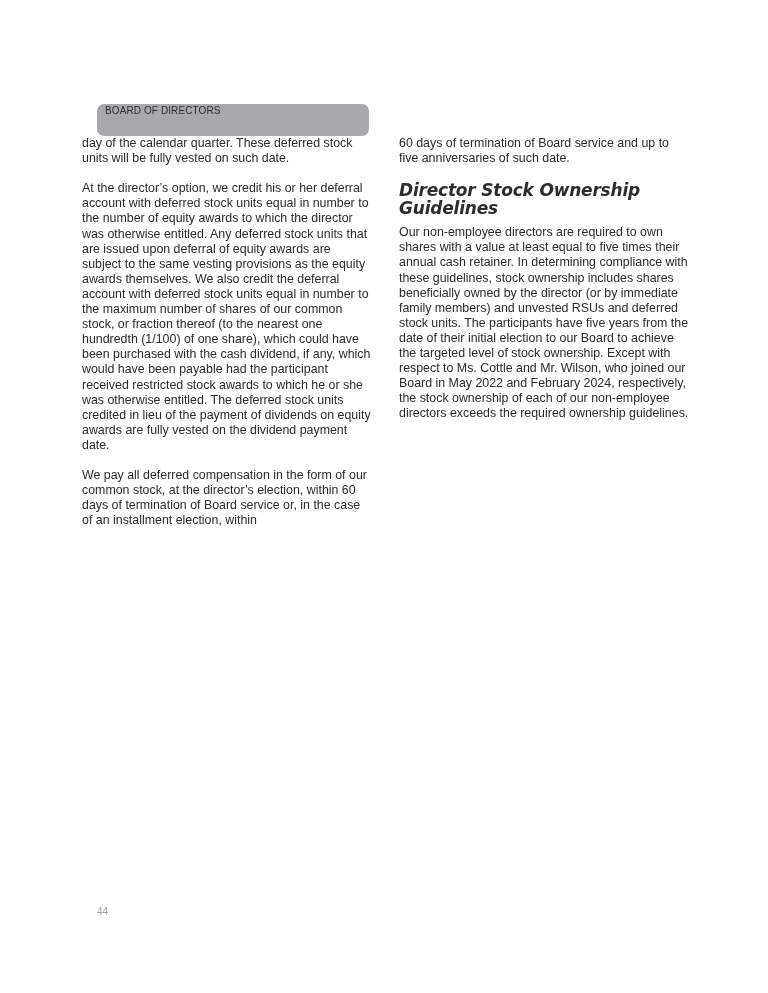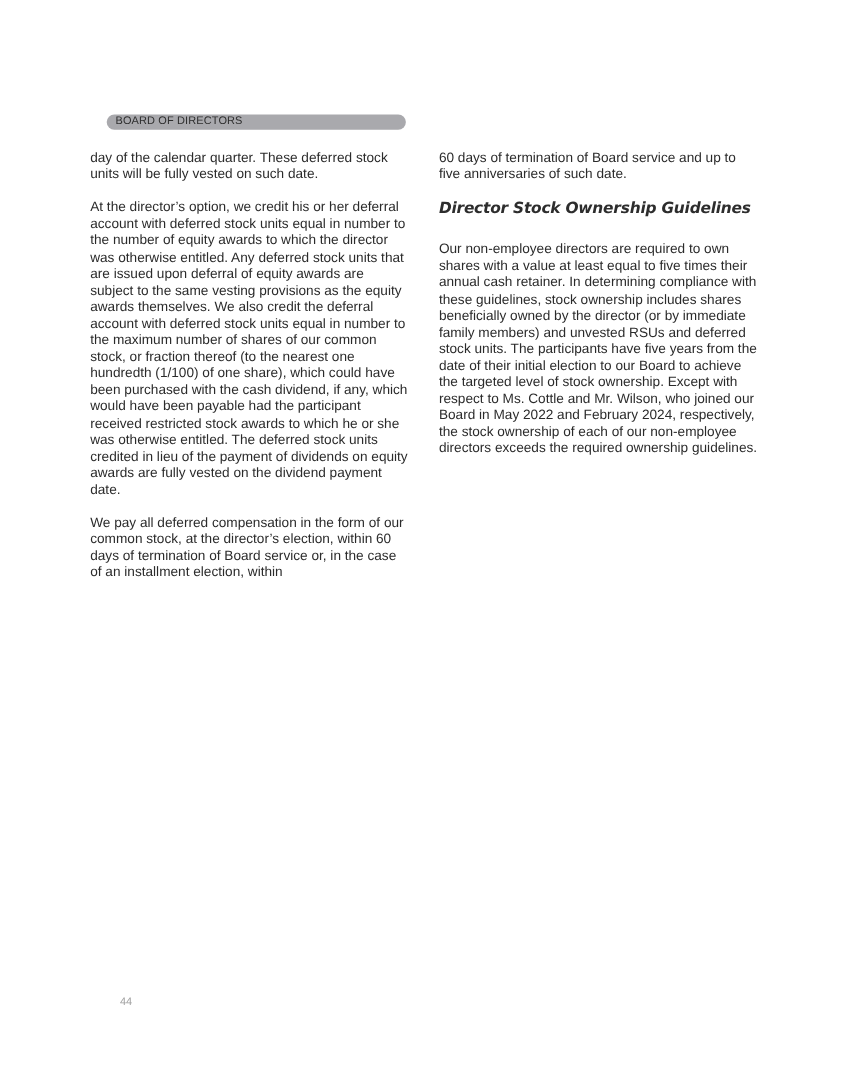--- a/index.html
+++ b/index.html
@@ -2,45 +2,45 @@
 <html><head>
   <meta charset="utf-8">
   <style>
     html, body { margin: 0; padding: 0; background: #ffffff; }
     body {
       width: 768px; height: 993px; position: relative; overflow: hidden;
       font-family: "DejaVu Sans", sans-serif;
       color: #2b2b2b;
     }
     .section-bar {
-      position: absolute; left: 97px; top: 104px; width: 272px; height: 14px;
+      position: absolute; left: 97px; top: 104px; width: 272px; height: 32px;
       background: #a9a9ad; border-radius: 7px;
       font-family: "Liberation Sans", sans-serif;
       font-size: 10px; line-height: 14px; color: #2e2e2e;
       padding-left: 8px; box-sizing: border-box; letter-spacing: 0.1px;
     }
     .col {
       position: absolute; top: 136px; width: 290px;
       font-family: "Liberation Sans", sans-serif;
       font-size: 12.4px; line-height: 15.1px; color: #2b2b2b;
     }
     .col-left { left: 82px; }
     .col-right { left: 399px; }
     .col p { margin: 0 0 15.1px 0; }
     .col h2 {
-      margin: 12px 0 20px 0;
+      margin: 12px 0 8px 0;
       font-family: "DejaVu Sans", sans-serif;
       font-style: italic; font-weight: bold;
-      font-size: 14px; line-height: 18px; color: #2d2d2d;
+      font-size: 17px; line-height: 18px; color: #2d2d2d;
       letter-spacing: -0.2px;
     }
     .page-number {
       position: absolute; left: 97px; top: 906px;
       font-family: "Liberation Sans", sans-serif;
-      font-size: 10px; color: #a0a0a0; margin-left: 12px;
+      font-size: 10px; color: #a0a0a0;
     }
   </style>
 </head>
 <body>
 
 <div class="section-bar">
   <span>BOARD OF DIRECTORS</span>
 </div>
 
 <div class="col col-left">

